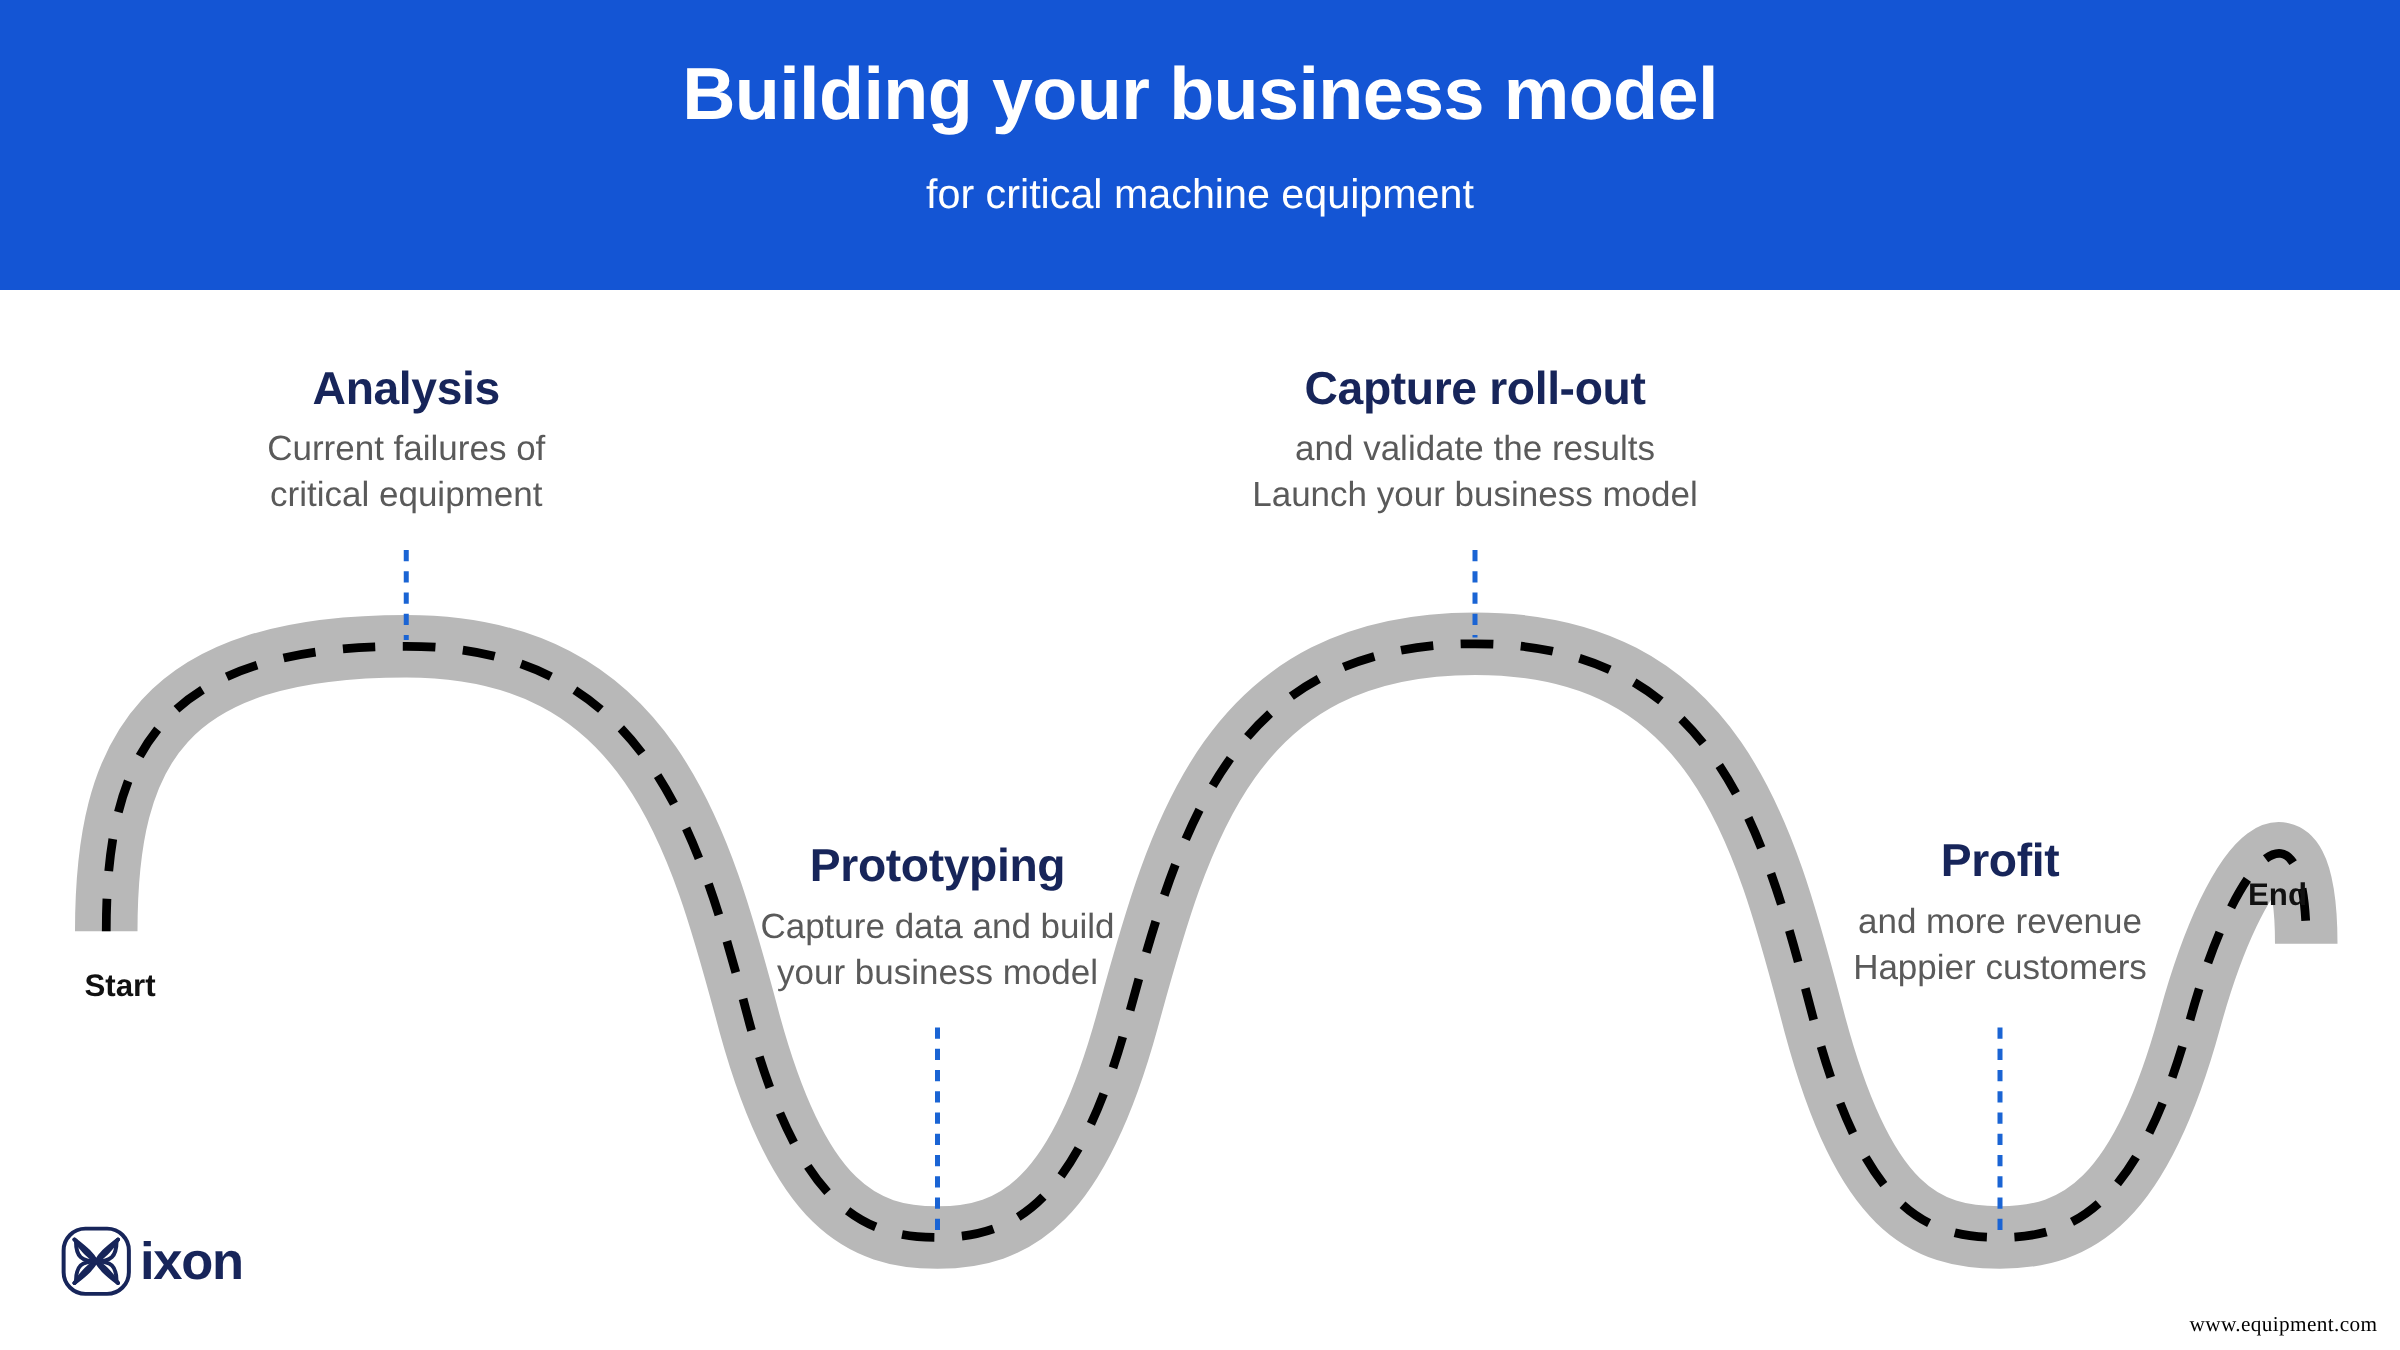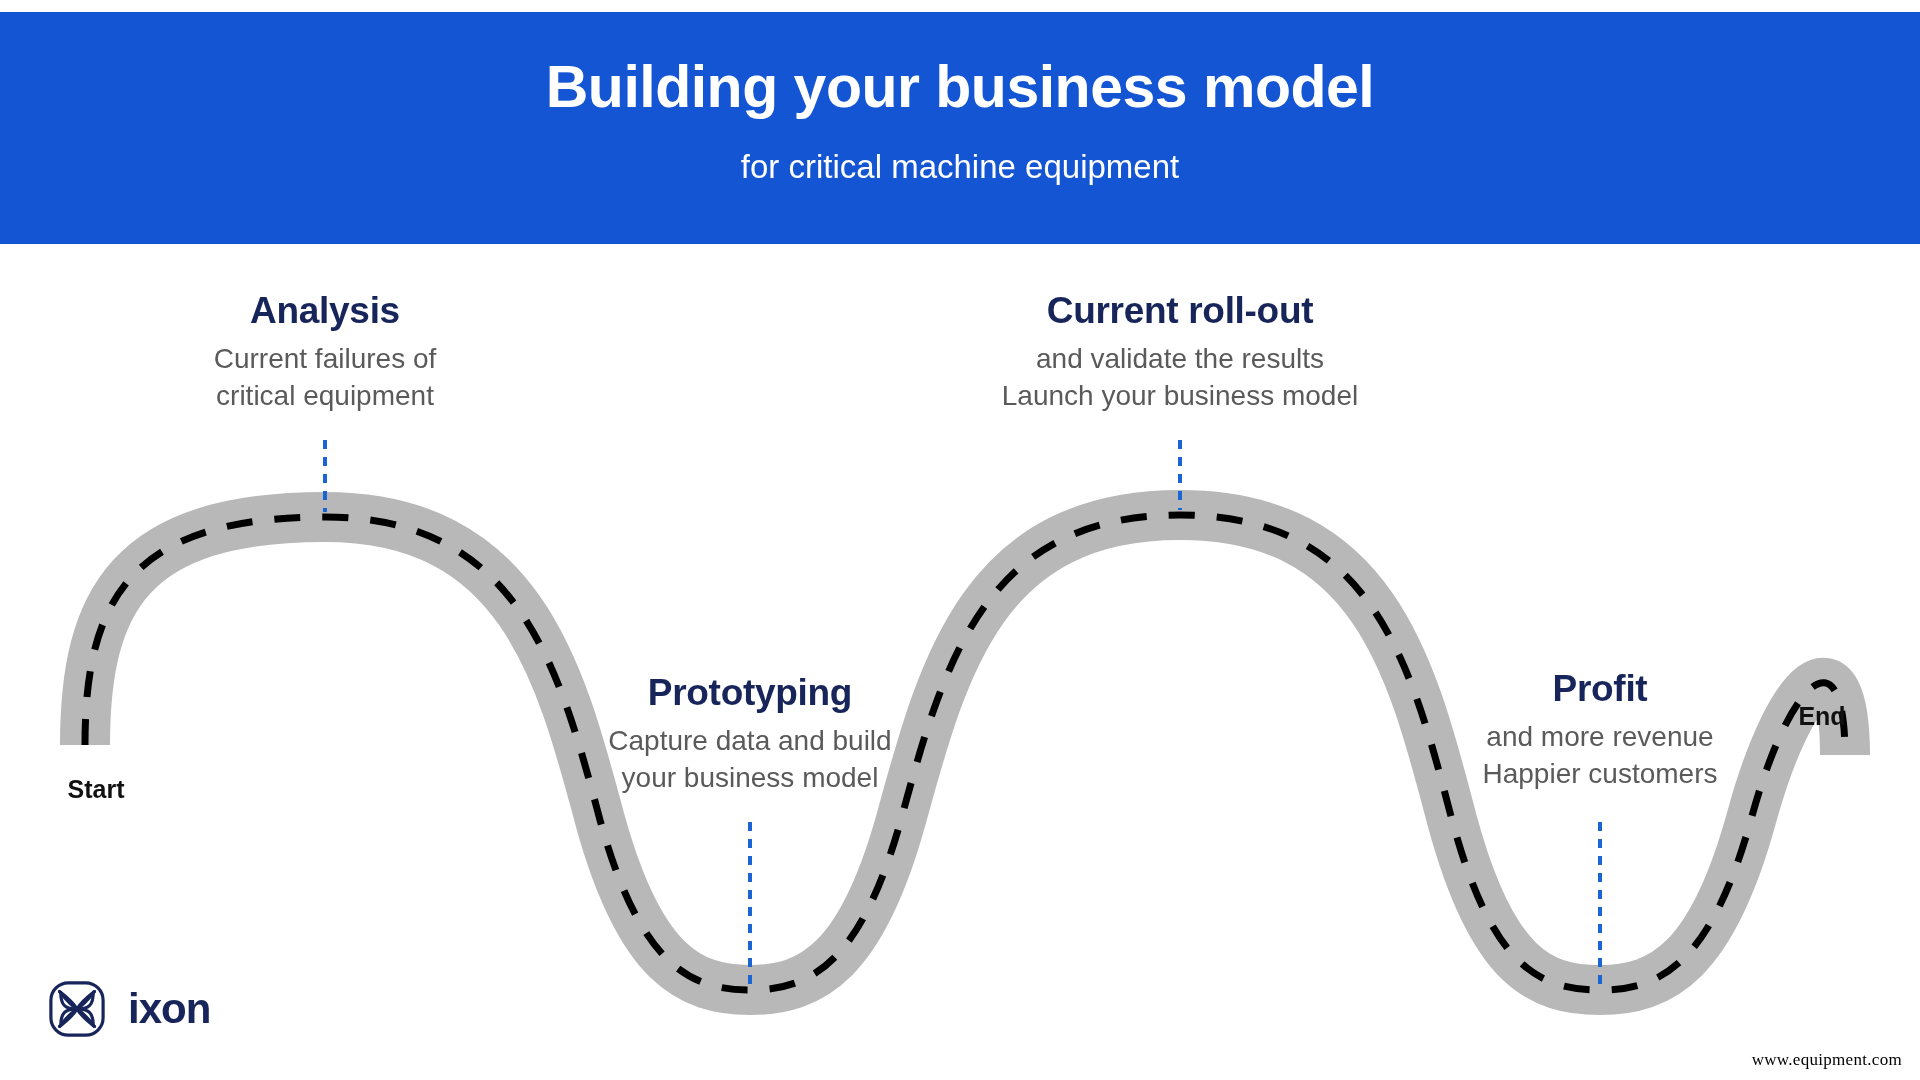--- a/index.html
+++ b/index.html
@@ -18,21 +18,21 @@
     width: 1920px;
     height: 1080px;
     overflow: hidden;
     background: #ffffff;
   }
 
   
   .header-band {
     position: absolute;
     left: 0;
-    top: 12px;
+    top: 0;
     width: 1920px;
     height: 232px;
     background: #1455d4;
     box-sizing: border-box;
     display: flex;
     flex-direction: column;
     align-items: center;
     justify-content: center;
   }
   .header-title {
@@ -96,21 +96,21 @@
     white-space: nowrap;
   }
 
   
   .brand-logo {
     position: absolute;
     left: 48px;
     top: 980px;
     display: flex;
     align-items: center;
-    gap: 22px;
+    gap: 6px;
   }
   .brand-wordmark {
     color: #17255a;
     font-size: 42px;
     font-weight: 700;
     letter-spacing: -1px;
     line-height: 1;
   }
 
   
@@ -170,21 +170,21 @@
     <p class="milestone-desc">your business model</p>
   </div>
 
   <div class="milestone" style="left:325px; top:290px;">
     <p class="milestone-title">Analysis</p>
     <p class="milestone-desc">Current failures of</p>
     <p class="milestone-desc">critical equipment</p>
   </div>
 
   <div class="milestone" style="left:1180px; top:290px;">
-    <p class="milestone-title">Current roll-out</p>
+    <p class="milestone-title">Capture roll-out</p>
     <p class="milestone-desc">and validate the results</p>
     <p class="milestone-desc">Launch your business model</p>
   </div>
 
   <div class="milestone" style="left:1600px; top:668px;">
     <p class="milestone-title">Profit</p>
     <p class="milestone-desc">and more revenue</p>
     <p class="milestone-desc">Happier customers</p>
   </div>
 

